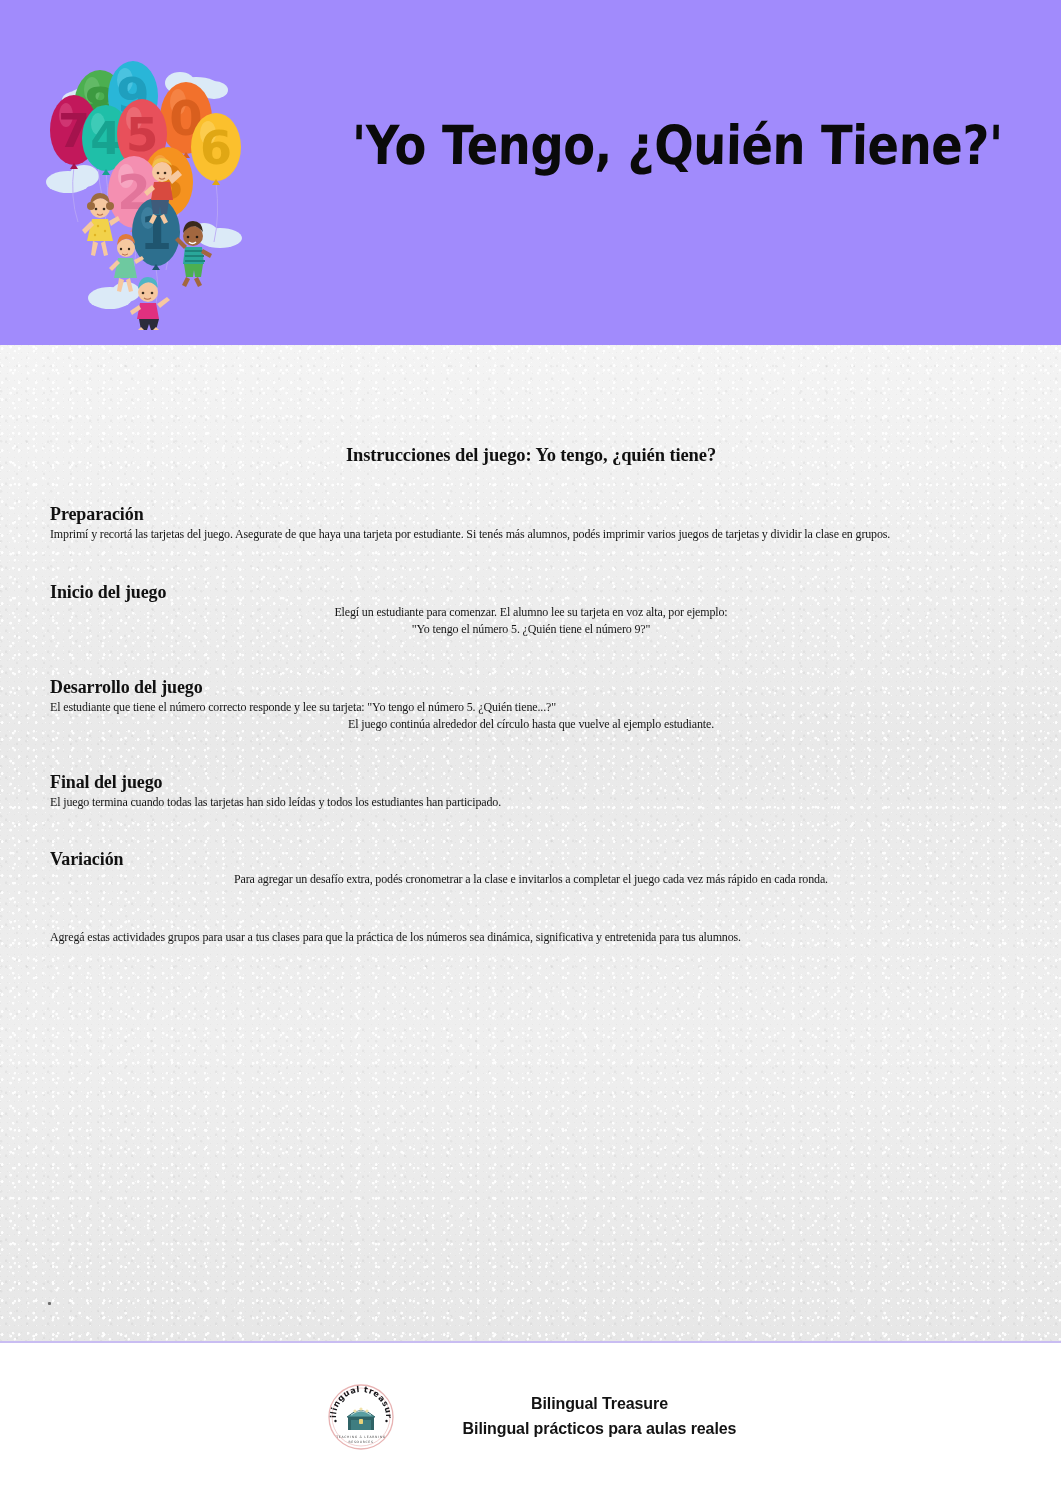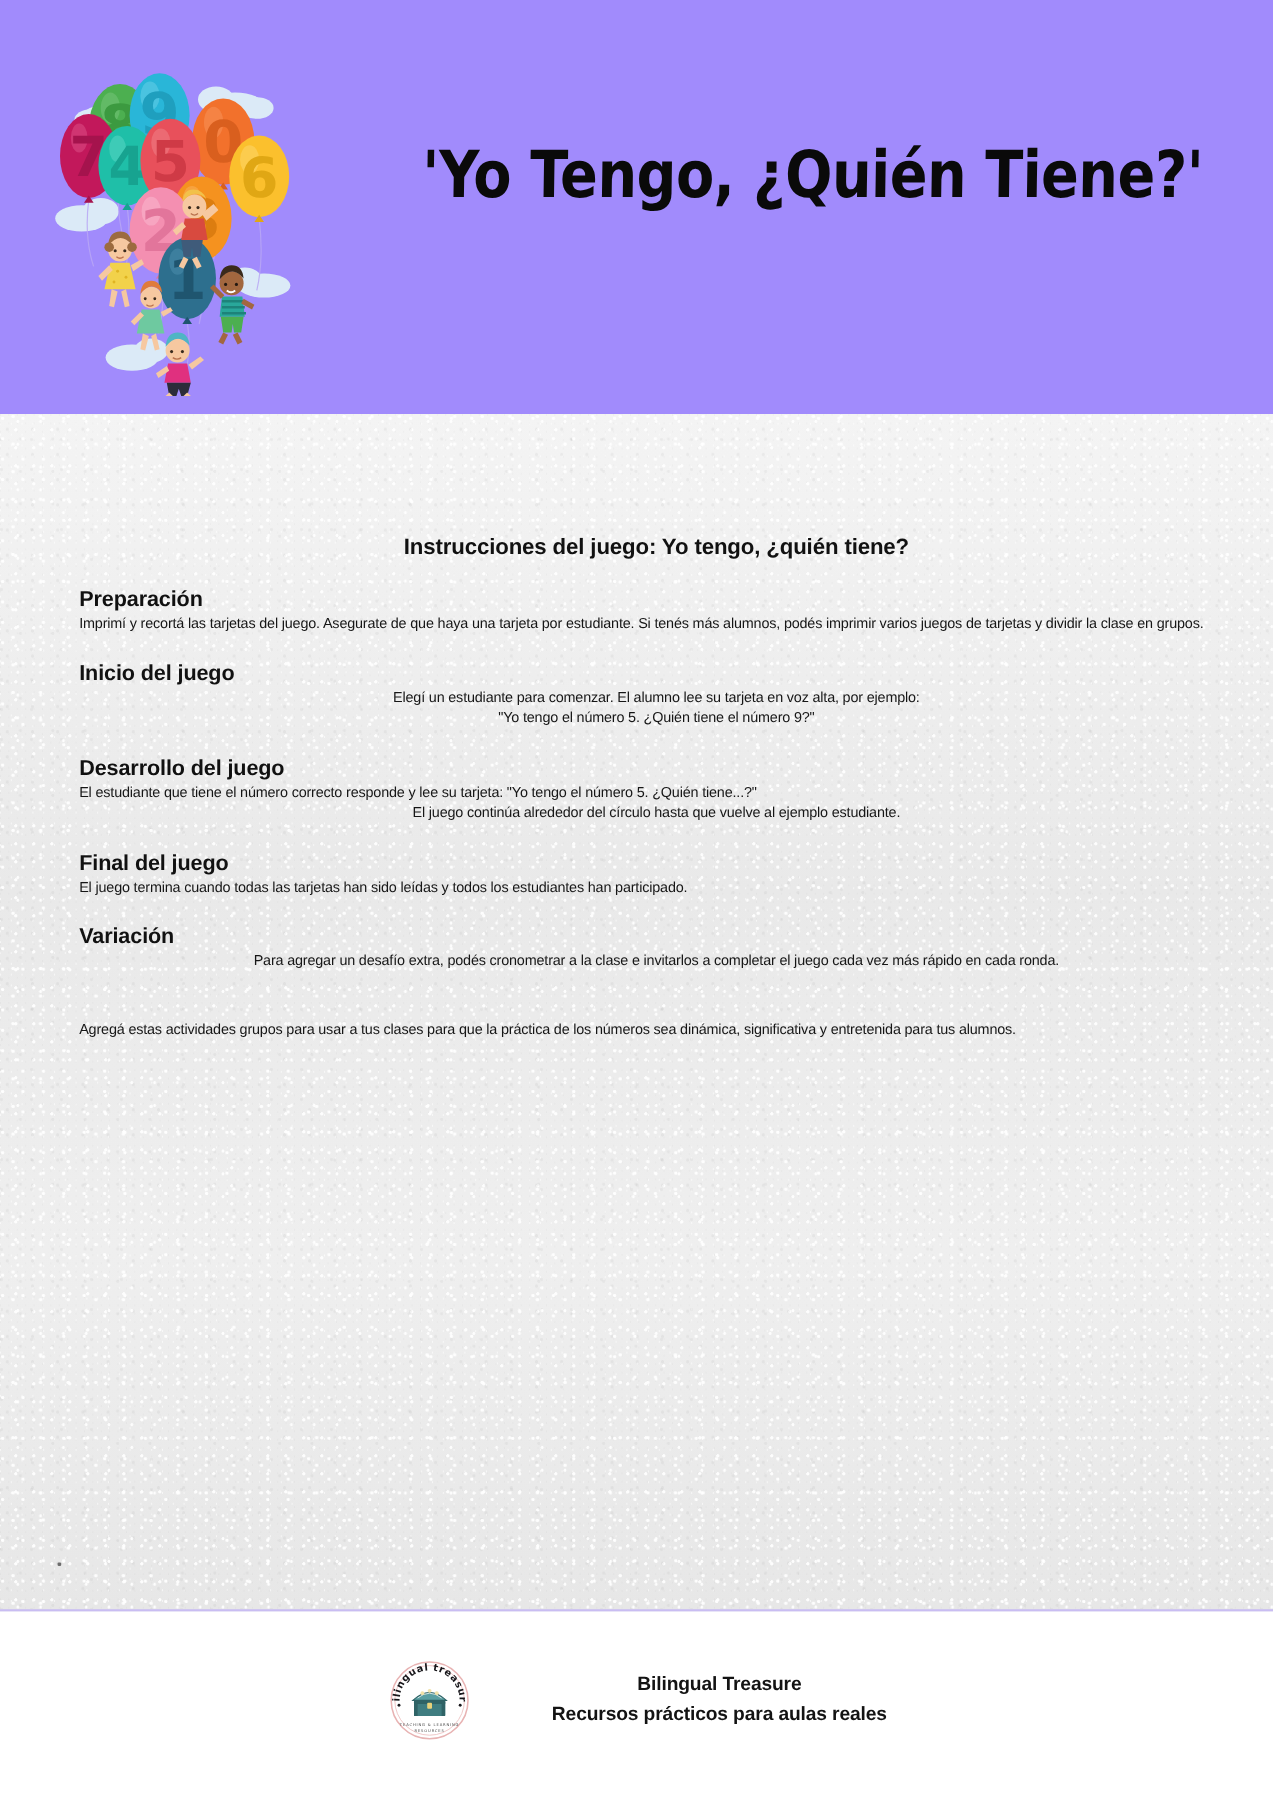--- a/index.html
+++ b/index.html
@@ -82,37 +82,38 @@
     background-size:
       17px 17px, 23px 23px, 19px 19px, 21px 21px,
       27px 27px, 15px 15px, 25px 25px,
       7px 7px, 9px 9px, 100% 100%;
     border-bottom: 2px solid #c9bdf2;
     box-sizing: border-box;
   }
 
   .paper-inner {
     position: absolute;
-    left: 66px;
+    left: 50px;
     top: 0;
     width: 962px;
+    font-family: Liberation Serif, serif;
   }
 
   .doc-heading {
     text-align: center;
     font-size: 18.5px;
     font-weight: bold;
     color: #111111;
     margin: 0;
     padding-top: 100px;
     letter-spacing: -0.1px;
   }
 
   .section {
-    margin-top: 22px;
+    margin-top: 38px;
   }
 
   .section-title {
     font-size: 18px;
     font-weight: bold;
     color: #111111;
     margin: 0 0 1px 0;
     letter-spacing: -0.1px;
   }
 
@@ -442,19 +443,19 @@
             <circle cx="6" cy="-7" r="1.6" fill="#f2e2a8"></circle>
           </g>
 
           <text x="36" y="57" font-family="DejaVu Sans, sans-serif" font-size="3.1" fill="#4a4a4a" text-anchor="middle" letter-spacing="0.7">TEACHING &amp; LEARNING</text>
           <text x="36" y="62" font-family="DejaVu Sans, sans-serif" font-size="3.1" fill="#4a4a4a" text-anchor="middle" letter-spacing="0.7">RESOURCES</text>
         </svg>
       </div>
 
       <div class="footer-text">
         <div>Bilingual Treasure</div>
-        <div>Recursos prácticos para aulas reales</div>
+        <div>Bilingual prácticos para aulas reales</div>
       </div>
 
     </div>
   </div>
 
 </div>
 
 </body></html>

